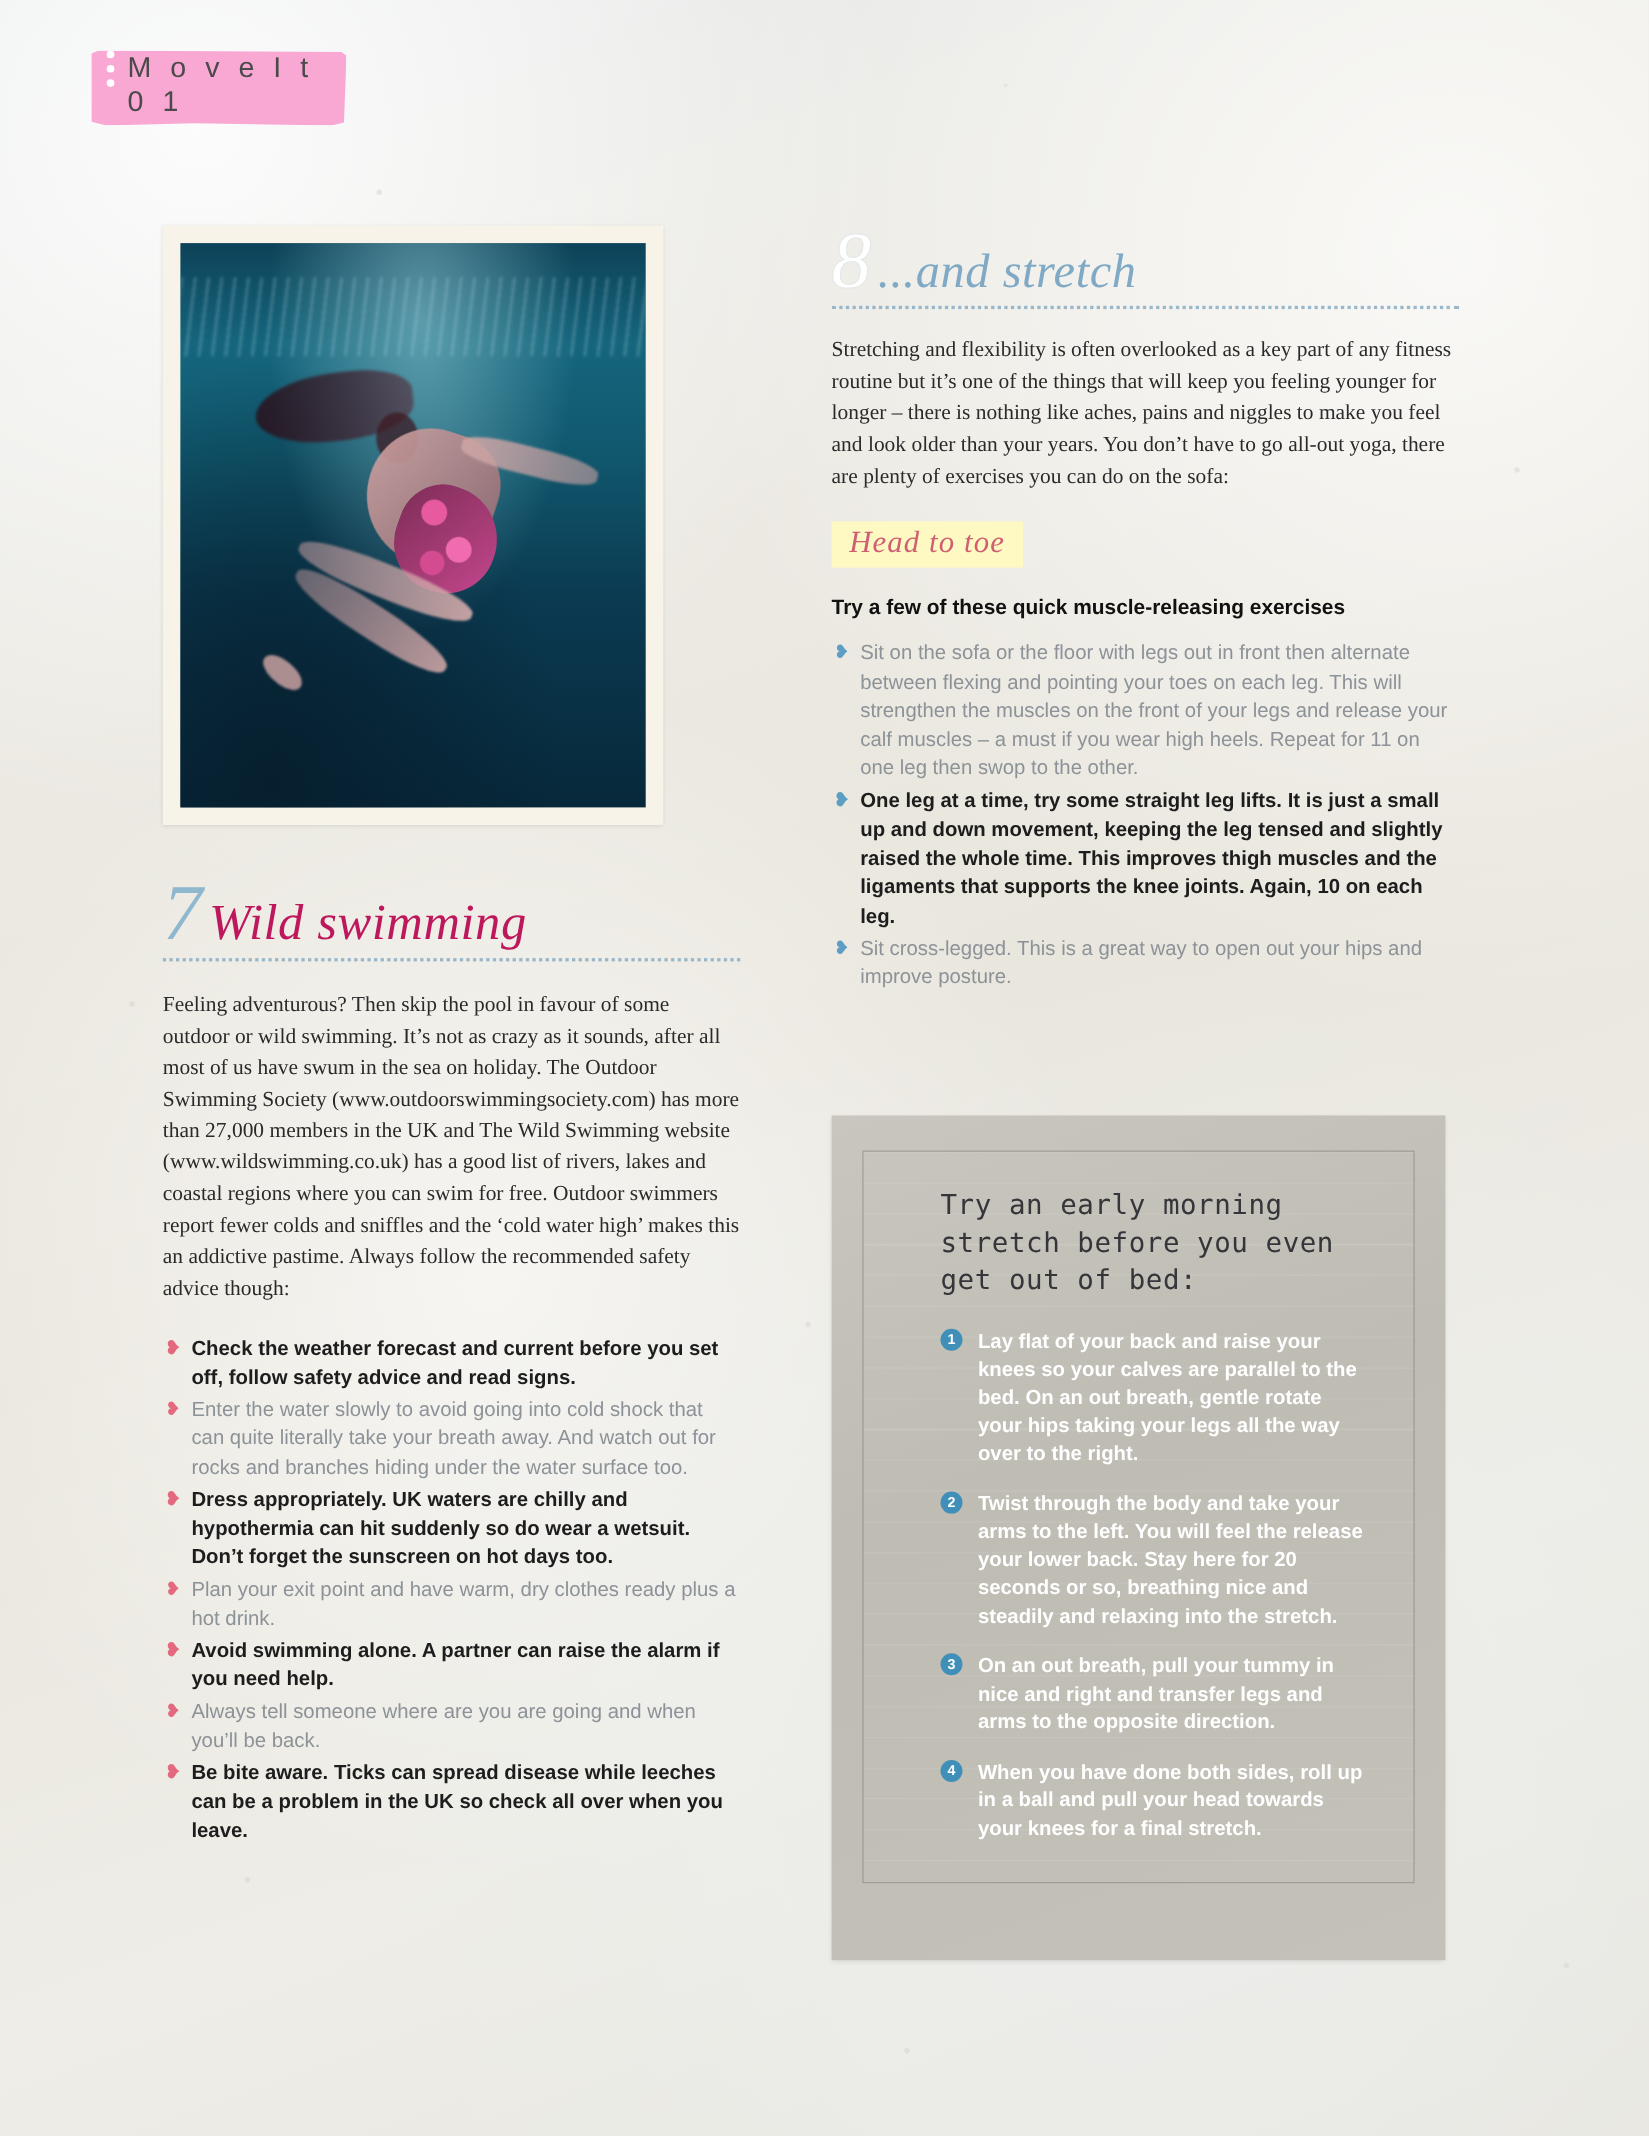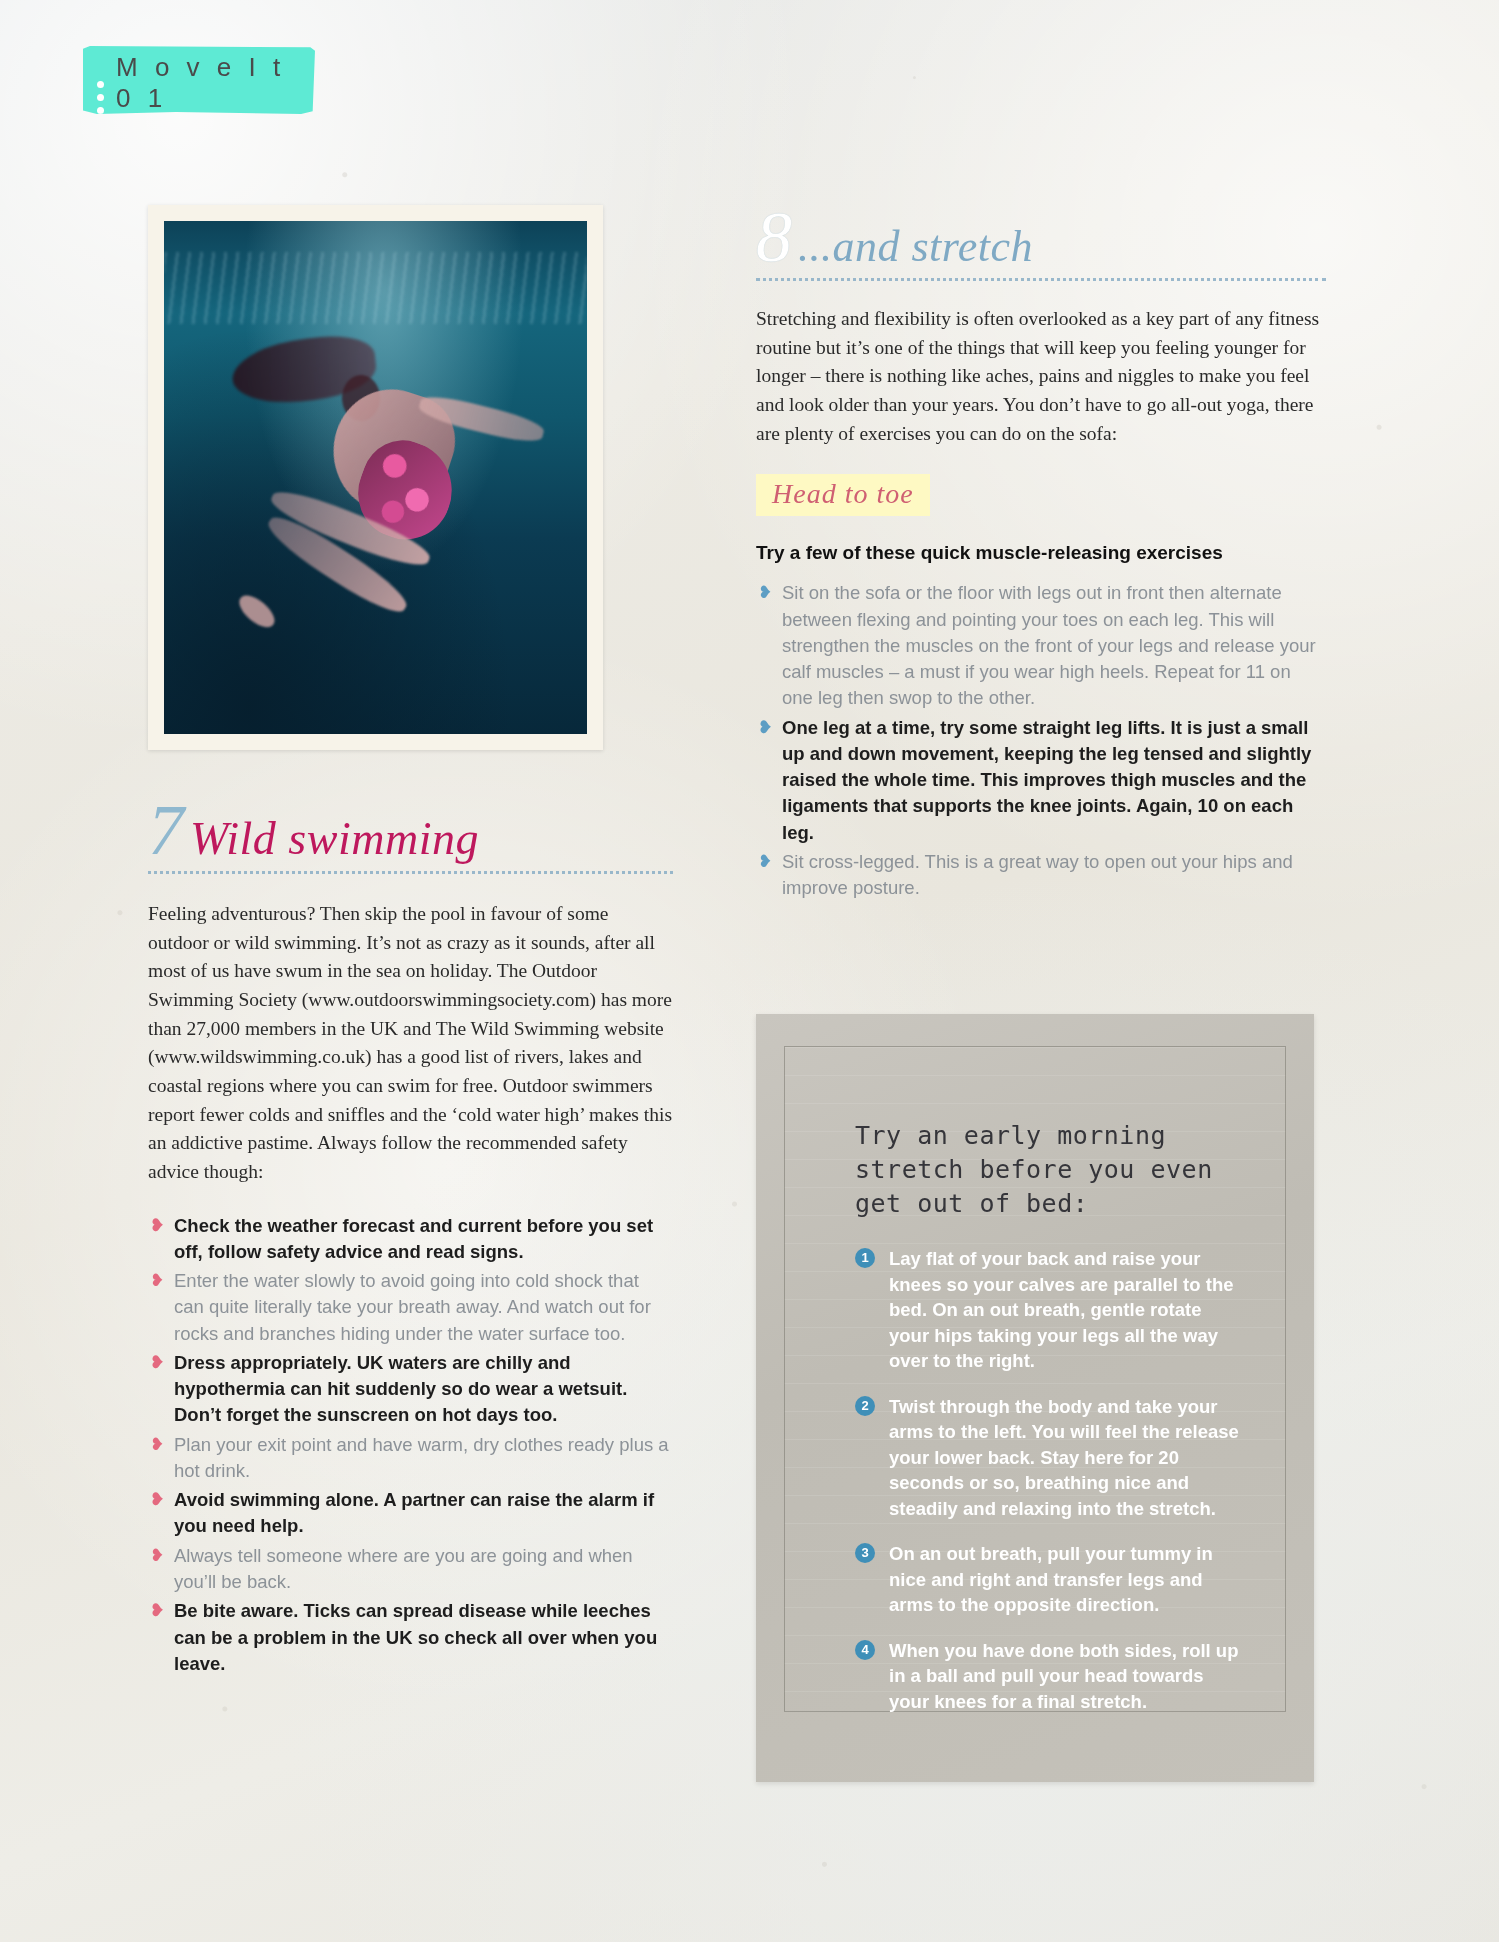--- a/index.html
+++ b/index.html
@@ -45,23 +45,23 @@
     pointer-events: none;
   }
 
   
   .header-tag {
     position: absolute;
     left: 83px;
     top: 46px;
     width: 232px;
     height: 68px;
-    background: #5eead4;
+    background: #f9a8d4;
     display: flex;
-    align-items: flex-end;
+    align-items: flex-start;
     clip-path: polygon(0 4%, 3% 0, 98% 2%, 100% 7%, 99% 96%, 94% 100%, 40% 97%, 6% 100%, 0 95%);
   }
   .header-dots {
     display: flex;
     flex-direction: column;
     gap: 6px;
     margin-left: 14px;
     margin-right: 12px;
   }
   .header-dots i {
@@ -305,21 +305,21 @@
     left: 28px;
     top: 32px;
     right: 28px;
     bottom: 70px;
     border: 1px solid rgba(120,118,110,0.55);
     background: repeating-linear-gradient(
       180deg,
       rgba(255,255,255,0.10) 0 1px,
       rgba(255,255,255,0) 1px 28px
     );
-    padding: 72px 40px 20px 70px;
+    padding: 32px 40px 20px 70px;
     box-sizing: border-box;
   }
   .tip-title {
     font-family: "DejaVu Sans Mono", monospace;
     font-size: 25px;
     line-height: 1.35;
     color: #35353a;
     margin: 0 0 26px 0;
     letter-spacing: 0.5px;
   }

